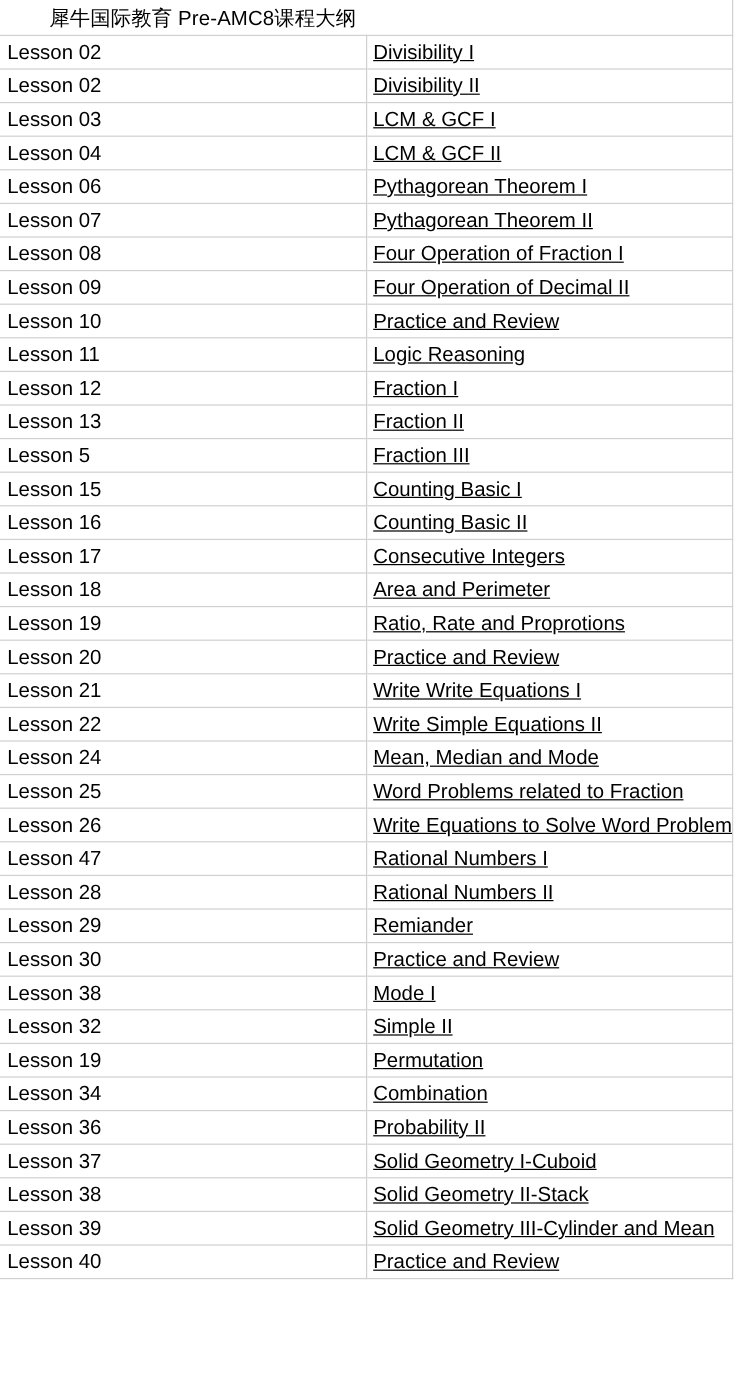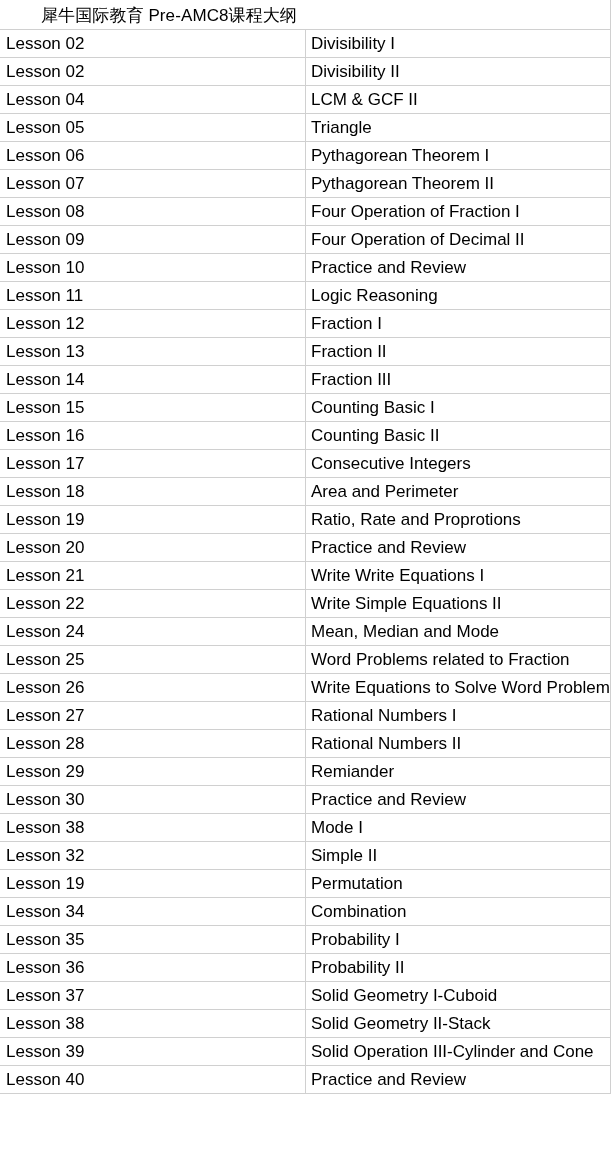--- a/index.html
+++ b/index.html
@@ -53,20 +53,21 @@
     height: 27px;
   }
   td.lesson-label-cell {
     width: 187px;
     border-left: 1px solid #ffffff;
     padding-left: 5px;
   }
   td.lesson-topic-cell {
     padding-left: 5px;
     border-right: 1px solid #d0d0d0;
+    text-decoration: underline;
   }
   .cell-text {
     display: block;
     font-size: 17px;
   }
 </style>
 </head>
 <body>
 
 <table class="syllabus-table">
@@ -87,36 +88,36 @@
       <tr class="lesson-row">
         <td class="lesson-label-cell">
           <span class="cell-text">Lesson 02</span>
         </td>
         <td class="lesson-topic-cell">
           <span class="cell-text">Divisibility II</span>
         </td>
       </tr>
       <tr class="lesson-row">
         <td class="lesson-label-cell">
+          <span class="cell-text">Lesson 03</span>
+        </td>
+        <td class="lesson-topic-cell">
+          <span class="cell-text">LCM &amp; GCF I</span>
+        </td>
+      </tr>
+      <tr class="lesson-row">
+        <td class="lesson-label-cell">
           <span class="cell-text">Lesson 04</span>
         </td>
         <td class="lesson-topic-cell">
           <span class="cell-text">LCM &amp; GCF II</span>
         </td>
       </tr>
       <tr class="lesson-row">
         <td class="lesson-label-cell">
-          <span class="cell-text">Lesson 05</span>
-        </td>
-        <td class="lesson-topic-cell">
-          <span class="cell-text">Triangle</span>
-        </td>
-      </tr>
-      <tr class="lesson-row">
-        <td class="lesson-label-cell">
           <span class="cell-text">Lesson 06</span>
         </td>
         <td class="lesson-topic-cell">
           <span class="cell-text">Pythagorean Theorem I</span>
         </td>
       </tr>
       <tr class="lesson-row">
         <td class="lesson-label-cell">
           <span class="cell-text">Lesson 07</span>
         </td>
@@ -167,21 +168,21 @@
       <tr class="lesson-row">
         <td class="lesson-label-cell">
           <span class="cell-text">Lesson 13</span>
         </td>
         <td class="lesson-topic-cell">
           <span class="cell-text">Fraction II</span>
         </td>
       </tr>
       <tr class="lesson-row">
         <td class="lesson-label-cell">
-          <span class="cell-text">Lesson 14</span>
+          <span class="cell-text">Lesson 5</span>
         </td>
         <td class="lesson-topic-cell">
           <span class="cell-text">Fraction III</span>
         </td>
       </tr>
       <tr class="lesson-row">
         <td class="lesson-label-cell">
           <span class="cell-text">Lesson 15</span>
         </td>
         <td class="lesson-topic-cell">
@@ -263,21 +264,21 @@
       <tr class="lesson-row">
         <td class="lesson-label-cell">
           <span class="cell-text">Lesson 26</span>
         </td>
         <td class="lesson-topic-cell">
           <span class="cell-text">Write Equations to Solve Word Problems</span>
         </td>
       </tr>
       <tr class="lesson-row">
         <td class="lesson-label-cell">
-          <span class="cell-text">Lesson 27</span>
+          <span class="cell-text">Lesson 47</span>
         </td>
         <td class="lesson-topic-cell">
           <span class="cell-text">Rational Numbers I</span>
         </td>
       </tr>
       <tr class="lesson-row">
         <td class="lesson-label-cell">
           <span class="cell-text">Lesson 28</span>
         </td>
         <td class="lesson-topic-cell">
@@ -327,28 +328,20 @@
       <tr class="lesson-row">
         <td class="lesson-label-cell">
           <span class="cell-text">Lesson 34</span>
         </td>
         <td class="lesson-topic-cell">
           <span class="cell-text">Combination</span>
         </td>
       </tr>
       <tr class="lesson-row">
         <td class="lesson-label-cell">
-          <span class="cell-text">Lesson 35</span>
-        </td>
-        <td class="lesson-topic-cell">
-          <span class="cell-text">Probability I</span>
-        </td>
-      </tr>
-      <tr class="lesson-row">
-        <td class="lesson-label-cell">
           <span class="cell-text">Lesson 36</span>
         </td>
         <td class="lesson-topic-cell">
           <span class="cell-text">Probability II</span>
         </td>
       </tr>
       <tr class="lesson-row">
         <td class="lesson-label-cell">
           <span class="cell-text">Lesson 37</span>
         </td>
@@ -362,21 +355,21 @@
         </td>
         <td class="lesson-topic-cell">
           <span class="cell-text">Solid Geometry II-Stack</span>
         </td>
       </tr>
       <tr class="lesson-row">
         <td class="lesson-label-cell">
           <span class="cell-text">Lesson 39</span>
         </td>
         <td class="lesson-topic-cell">
-          <span class="cell-text">Solid Operation III-Cylinder and Cone</span>
+          <span class="cell-text">Solid Geometry III-Cylinder and Mean</span>
         </td>
       </tr>
       <tr class="lesson-row">
         <td class="lesson-label-cell">
           <span class="cell-text">Lesson 40</span>
         </td>
         <td class="lesson-topic-cell">
           <span class="cell-text">Practice and Review</span>
         </td>
       </tr>

